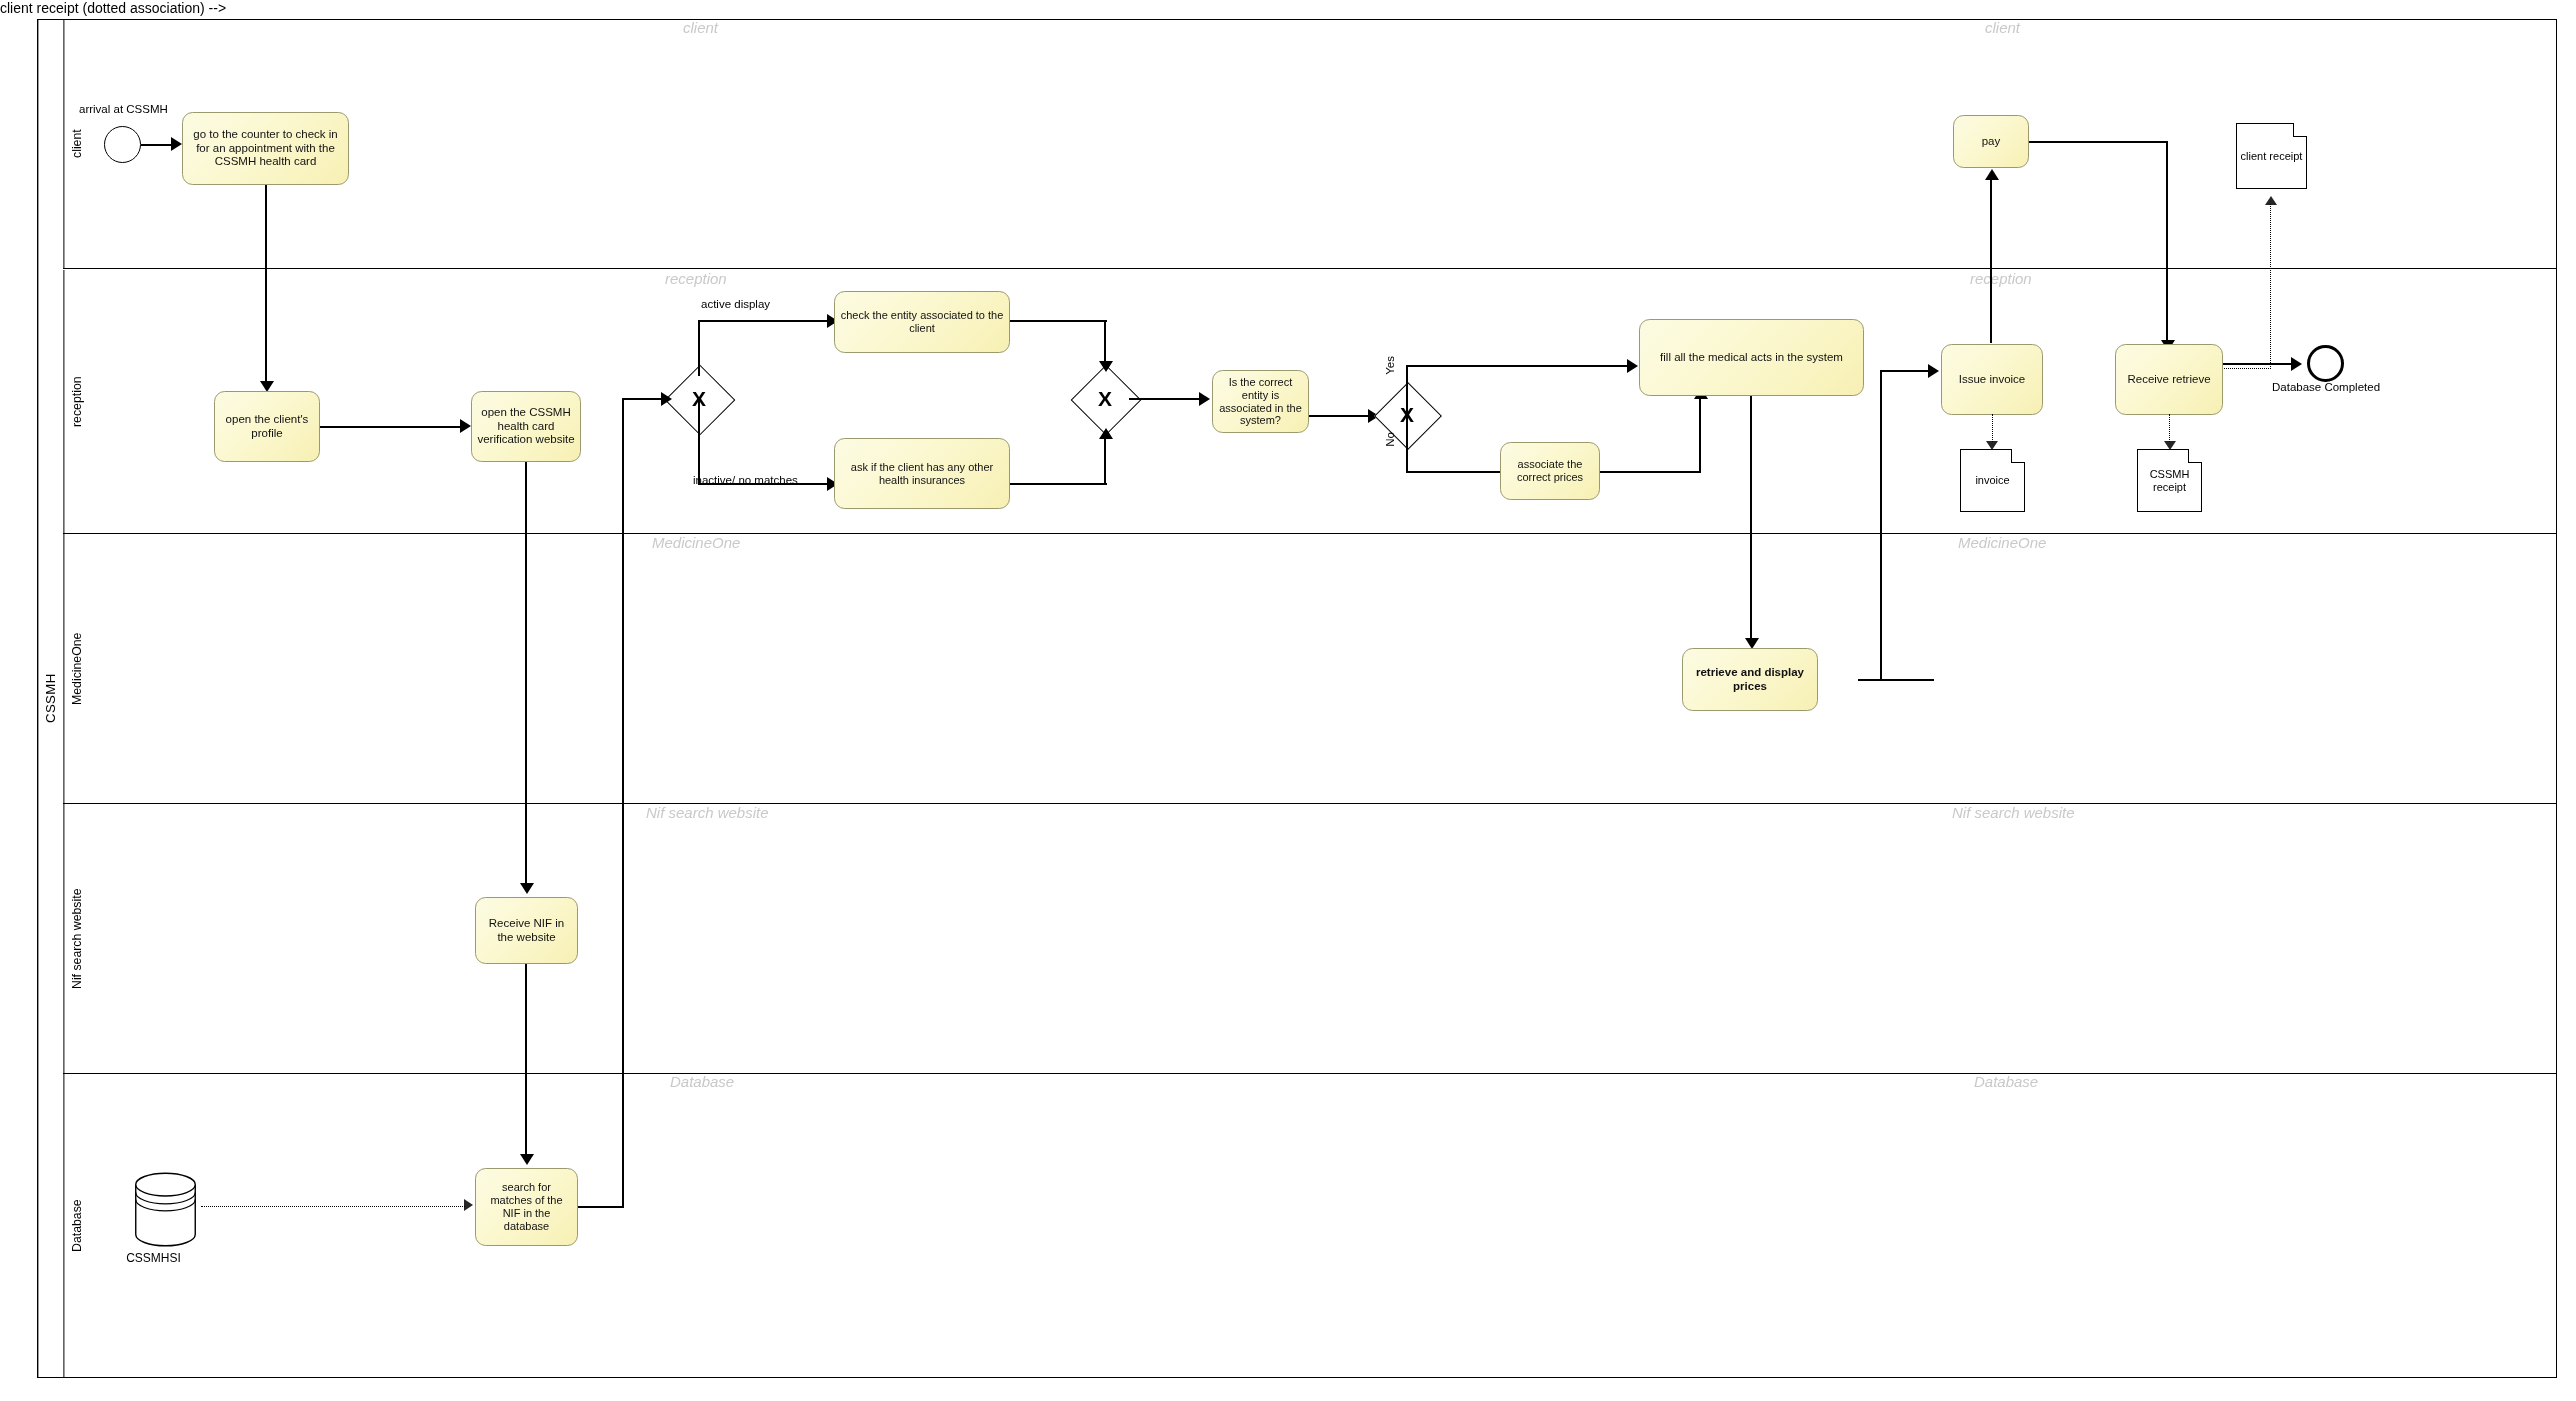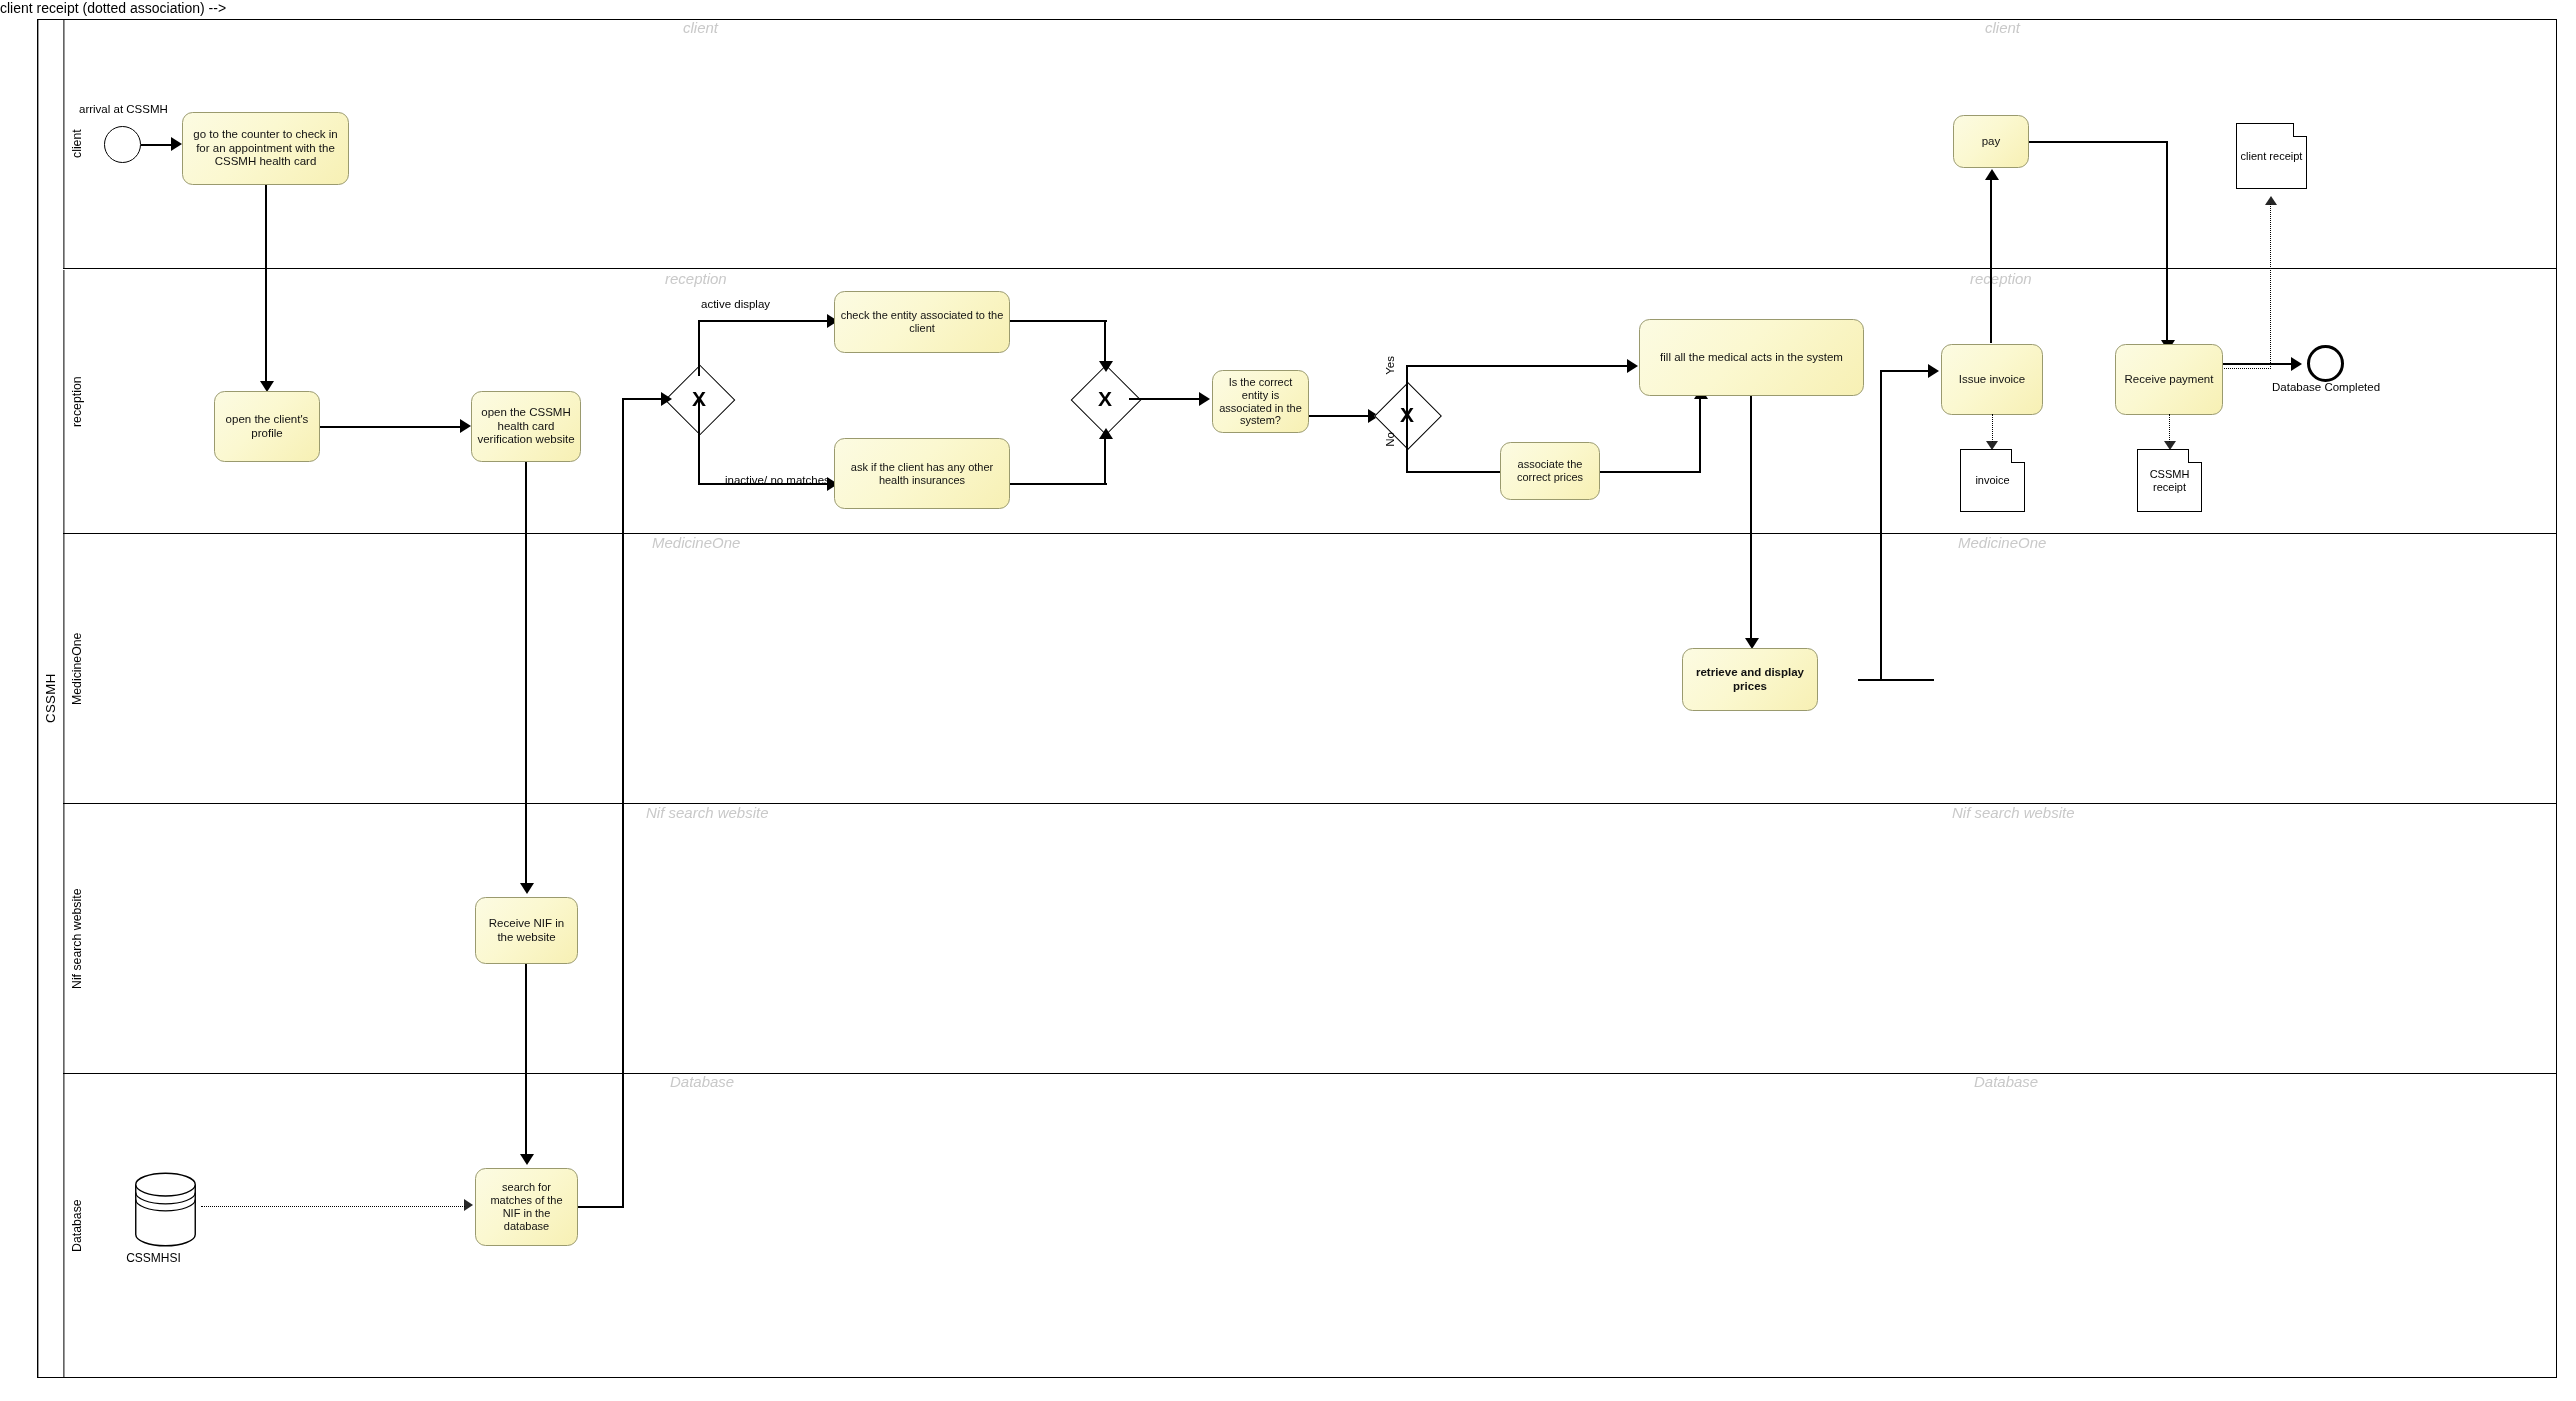--- a/index.html
+++ b/index.html
@@ -184,21 +184,21 @@
   <div class="arrow right" style="left:827px;top:314px;"></div>
   <div class="flabel" style="left:701px;top:298px;">active display</div>
 
   
   <div class="task small" style="left:834px;top:291px;width:176px;height:62px;">check the entity associated to the client</div>
 
   
   <div class="flow v" style="left:698px;top:398px;width:1.8px;height:86px;"></div>
   <div class="flow h" style="left:698px;top:483px;width:141px;"></div>
   <div class="arrow right" style="left:827px;top:477px;"></div>
-  <div class="flabel" style="left:693px;top:474px;margin-left:32px;">inactive/ no matches</div>
+  <div class="flabel" style="left:693px;top:474px;">inactive/ no matches</div>
 
   
   <div class="task small" style="left:834px;top:438px;width:176px;height:71px;">ask if the client has any other health insurances</div>
 
   
   <div class="gw" style="left:1081px;top:375px;width:48px;height:48px;">
     <span class="dia"></span>
     <span class="x">X</span>
   </div>
 
@@ -267,21 +267,21 @@
 
   
   <div class="dataobj" style="left:1960px;top:449px;width:65px;height:63px;">
     <span class="fold"></span>
     <span>invoice</span>
   </div>
   <div class="dash v" style="left:1992px;top:414px;height:28px;"></div>
   <div class="oarrow down" style="left:1986px;top:441px;"></div>
 
   
-  <div class="task" style="left:2115px;top:344px;width:108px;height:71px;">Receive payment</div>
+  <div class="task" style="left:2115px;top:344px;width:108px;height:71px;">Receive retrieve</div>
 
   
   <div class="dataobj" style="left:2137px;top:449px;width:65px;height:63px;">
     <span class="fold"></span>
     <span>CSSMH receipt</span>
   </div>
   <div class="dash v" style="left:2169px;top:414px;height:28px;"></div>
   <div class="oarrow down" style="left:2164px;top:441px;"></div>
 
   

